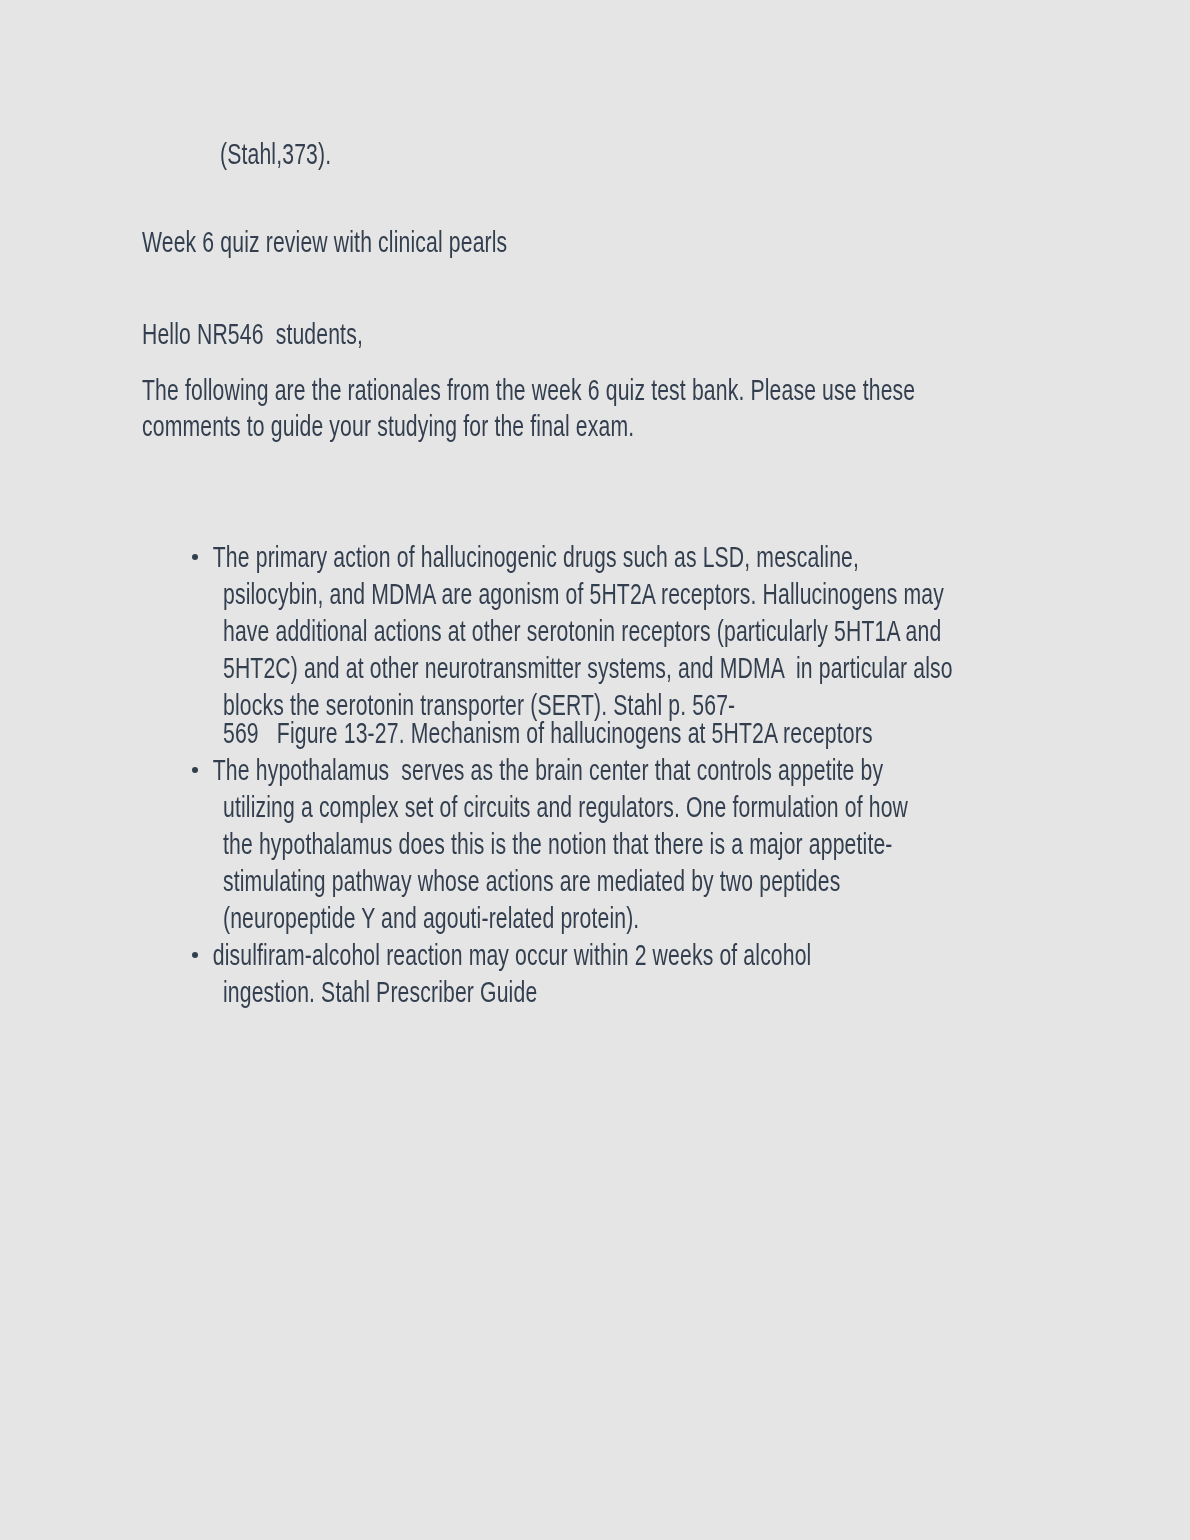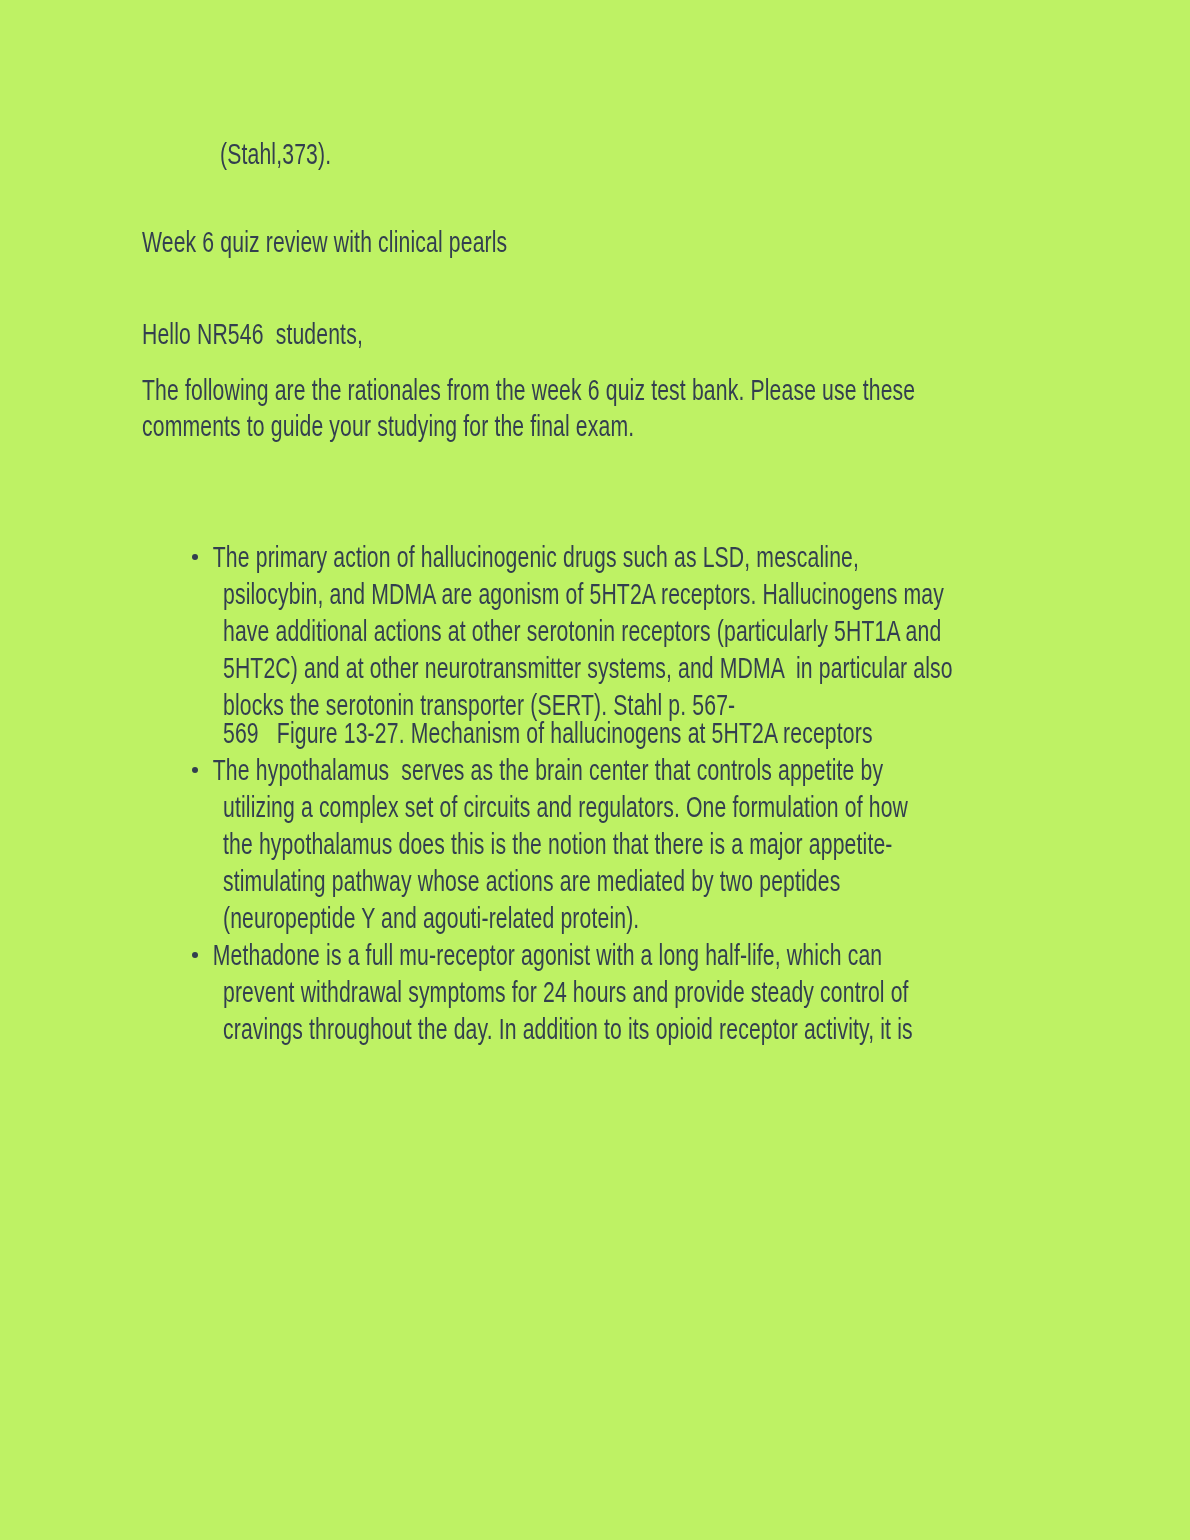--- a/index.html
+++ b/index.html
@@ -1,19 +1,19 @@
 <!DOCTYPE html>
 <html><head>
 <meta charset="utf-8">
 <style>
   html,body{margin:0;padding:0;background:#ffffff;}
   .page{
     position:relative;
     width:1190px;height:1540px;
-    background:#bef264;
+    background:#e5e5e5;
     overflow:hidden;
     box-sizing:border-box;
     padding:136px 0 0 142px;
     font-family:"Liberation Sans", sans-serif;
     color:#333f4f;
   }
   .tx{
     white-space:pre-wrap;
     font-size:29px;
     line-height:36px;
@@ -67,23 +67,22 @@
       <span class="dot"></span>
       <div class="tx">The hypothalamus  serves as the brain center that controls appetite by
 utilizing a complex set of circuits and regulators. One formulation of how
 the hypothalamus does this is the notion that there is a major appetite-
 stimulating pathway whose actions are mediated by two peptides
 (neuropeptide Y and agouti-related protein).</div>
     </li>
 
 
 
-
     <li>
       <span class="dot"></span>
-      <div class="tx">Methadone is a full mu-receptor agonist with a long half-life, which can
-prevent withdrawal symptoms for 24 hours and provide steady control of
-cravings throughout the day. In addition to its opioid receptor activity, it is</div>
+      <div class="tx">disulfiram-alcohol reaction may occur within 2 weeks of alcohol
+ingestion. Stahl Prescriber Guide</div>
     </li>
+
 
   </ul>
 
 </div>
 
 </body></html>

